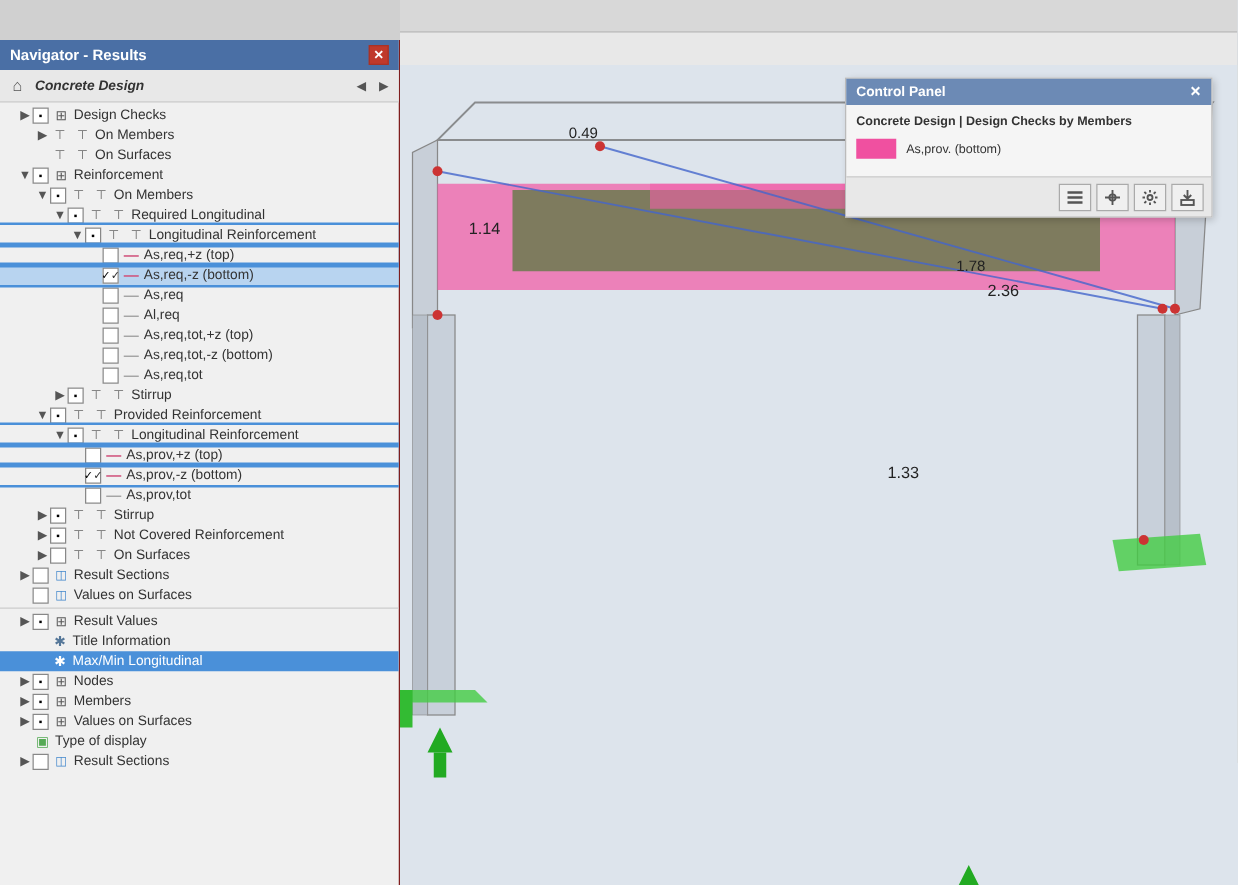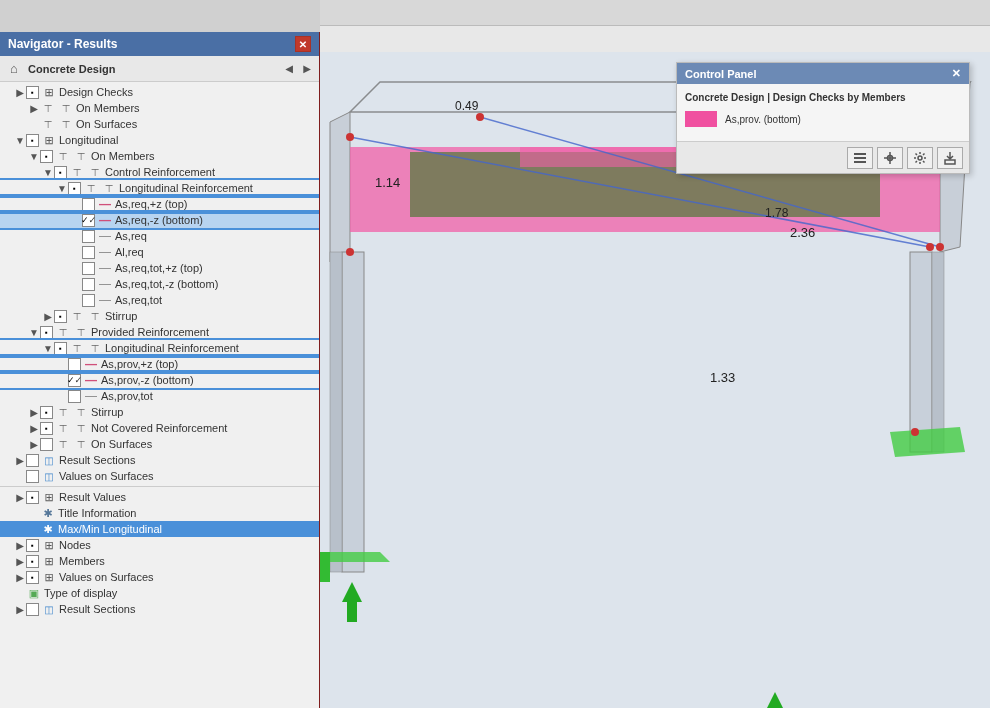--- a/index.html
+++ b/index.html
@@ -8,21 +8,21 @@
     .main-container { display: flex; width: 990px; height: 708px; }
 
     
     .navigator { width: 320px; height: 100%; background: #f0f0f0; border-right: 1px solid #7f1d1d; display: flex; flex-direction: column; flex-shrink: 0; margin-top: 32px; }
 
     .nav-title-bar { background: #4a6fa5; color: white; padding: 4px 8px; font-size: 12px; font-weight: bold; display: flex; align-items: center; justify-content: space-between; height: 24px; }
     .nav-close-btn { width: 16px; height: 16px; background: #c0392b; border: 1px solid #a93226; color: white; font-size: 10px; display: flex; align-items: center; justify-content: center; cursor: pointer; }
 
     .nav-toolbar { background: #e8e8e8; border-bottom: 1px solid #ccc; padding: 2px 4px; display: flex; align-items: center; height: 26px; }
     .nav-toolbar-icon { width: 20px; height: 20px; display: flex; align-items: center; justify-content: center; color: #555; cursor: pointer; font-size: 13px; }
-    .nav-toolbar-section { font-size: 11px; font-weight: bold; color: #333; flex: 1; padding-left: 4px; }
+    .nav-toolbar-section { font-size: 11px; font-weight: bold; color: #333; flex: 1; padding-left: 4px; font-style: italic; }
     .nav-arrows { display: flex; gap: 2px; }
     .nav-arrow { width: 16px; height: 16px; display: flex; align-items: center; justify-content: center; font-size: 10px; color: #555; cursor: pointer; }
 
     .nav-tree { flex: 1; overflow-y: auto; padding: 2px 0; }
 
     .tree-item { display: flex; align-items: center; padding: 1px 0; cursor: pointer; user-select: none; white-space: nowrap; }
 
     .tree-indent { display: inline-block; width: 14px; flex-shrink: 0; }
     .tree-expand { width: 12px; height: 12px; display: inline-flex; align-items: center; justify-content: center; font-size: 10px; color: #555; flex-shrink: 0; cursor: pointer; }
     .tree-expand.empty { width: 12px; }
@@ -116,21 +116,21 @@
         <span class="tree-label">On Surfaces</span>
       </div>
 
       <div class="tree-item">
         <span class="tree-indent"></span>
         <span class="tree-expand">▼</span>
         <span class="tree-checkbox" style="border:1px solid #888;background:white;width:13px;height:13px;display:inline-flex;align-items:center;justify-content:center;margin-right:2px;font-size:8px;">▪</span>
         <span class="tree-icon">
             <span style="color:#5a5a5a;font-size:11px;">⊞</span>
           </span>
-        <span class="tree-label">Longitudinal</span>
+        <span class="tree-label">Reinforcement</span>
       </div>
 
       <div class="tree-item">
         <span class="tree-indent"></span>
           <span class="tree-indent"></span>
         <span class="tree-expand">▼</span>
         <span class="tree-checkbox" style="border:1px solid #888;background:white;width:13px;height:13px;display:inline-flex;align-items:center;justify-content:center;margin-right:2px;font-size:8px;">▪</span>
         <span class="tree-icon">
             <span style="font-size:10px;color:#666;">⊤</span>
           </span>
@@ -145,21 +145,21 @@
           <span class="tree-indent"></span>
           <span class="tree-indent"></span>
         <span class="tree-expand">▼</span>
         <span class="tree-checkbox" style="border:1px solid #888;background:white;width:13px;height:13px;display:inline-flex;align-items:center;justify-content:center;margin-right:2px;font-size:8px;">▪</span>
         <span class="tree-icon">
             <span style="font-size:10px;color:#666;">⊤</span>
           </span>
         <span class="tree-icon">
             <span style="font-size:10px;color:#666;">⊤</span>
           </span>
-        <span class="tree-label">Control Reinforcement</span>
+        <span class="tree-label">Required Longitudinal</span>
       </div>
 
       <div class="tree-item selected-outline" style="outline:2px solid #4a90d9;">
         <span class="tree-indent"></span>
           <span class="tree-indent"></span>
           <span class="tree-indent"></span>
           <span class="tree-indent"></span>
         <span class="tree-expand">▼</span>
         <span class="tree-checkbox" style="border:1px solid #888;background:white;width:13px;height:13px;display:inline-flex;align-items:center;justify-content:center;margin-right:2px;font-size:8px;">▪</span>
         <span class="tree-icon">

